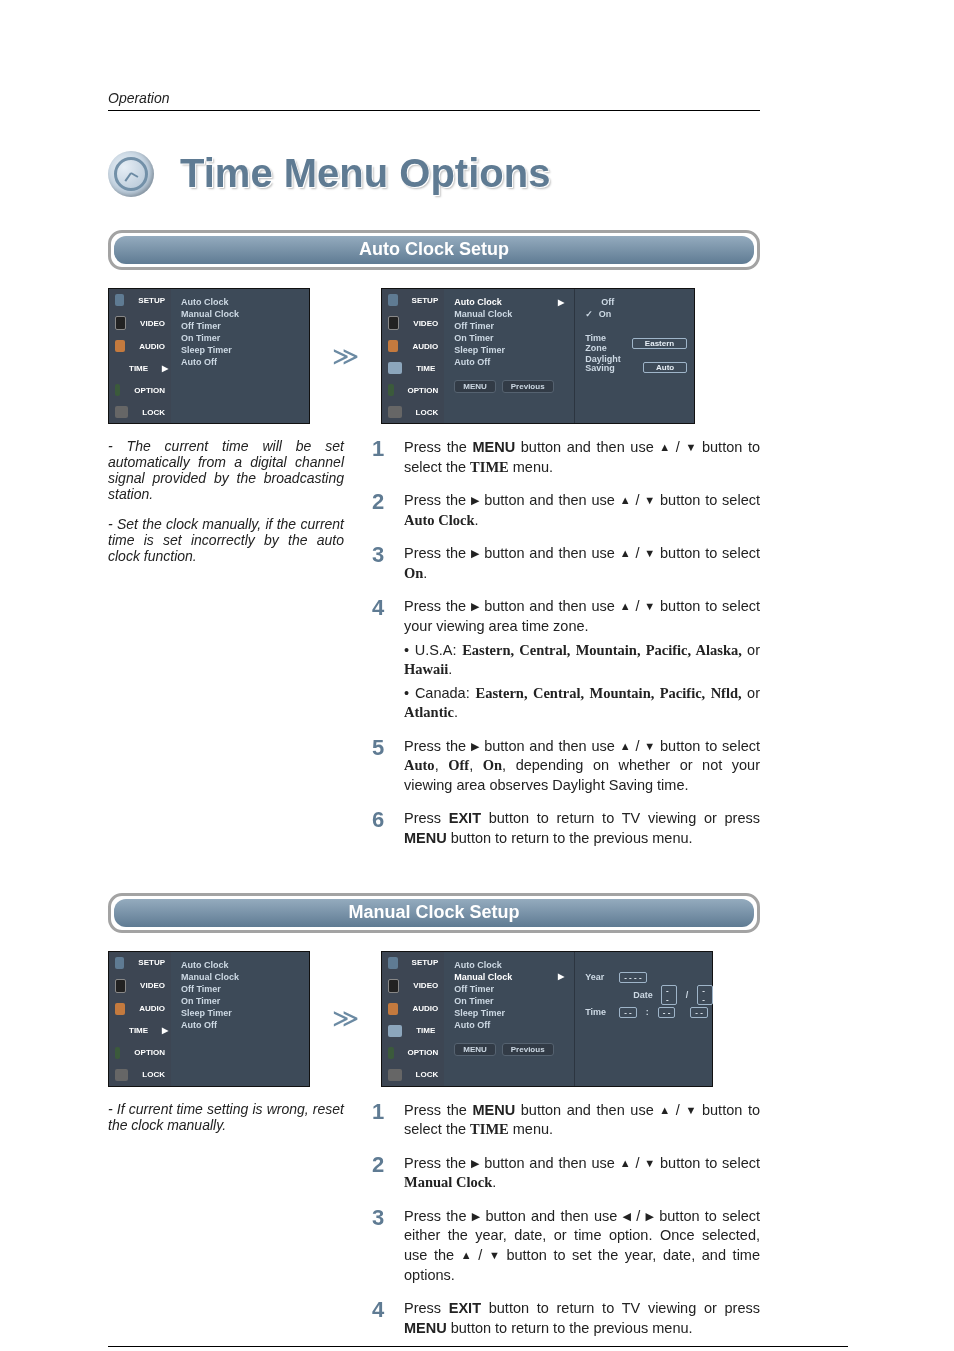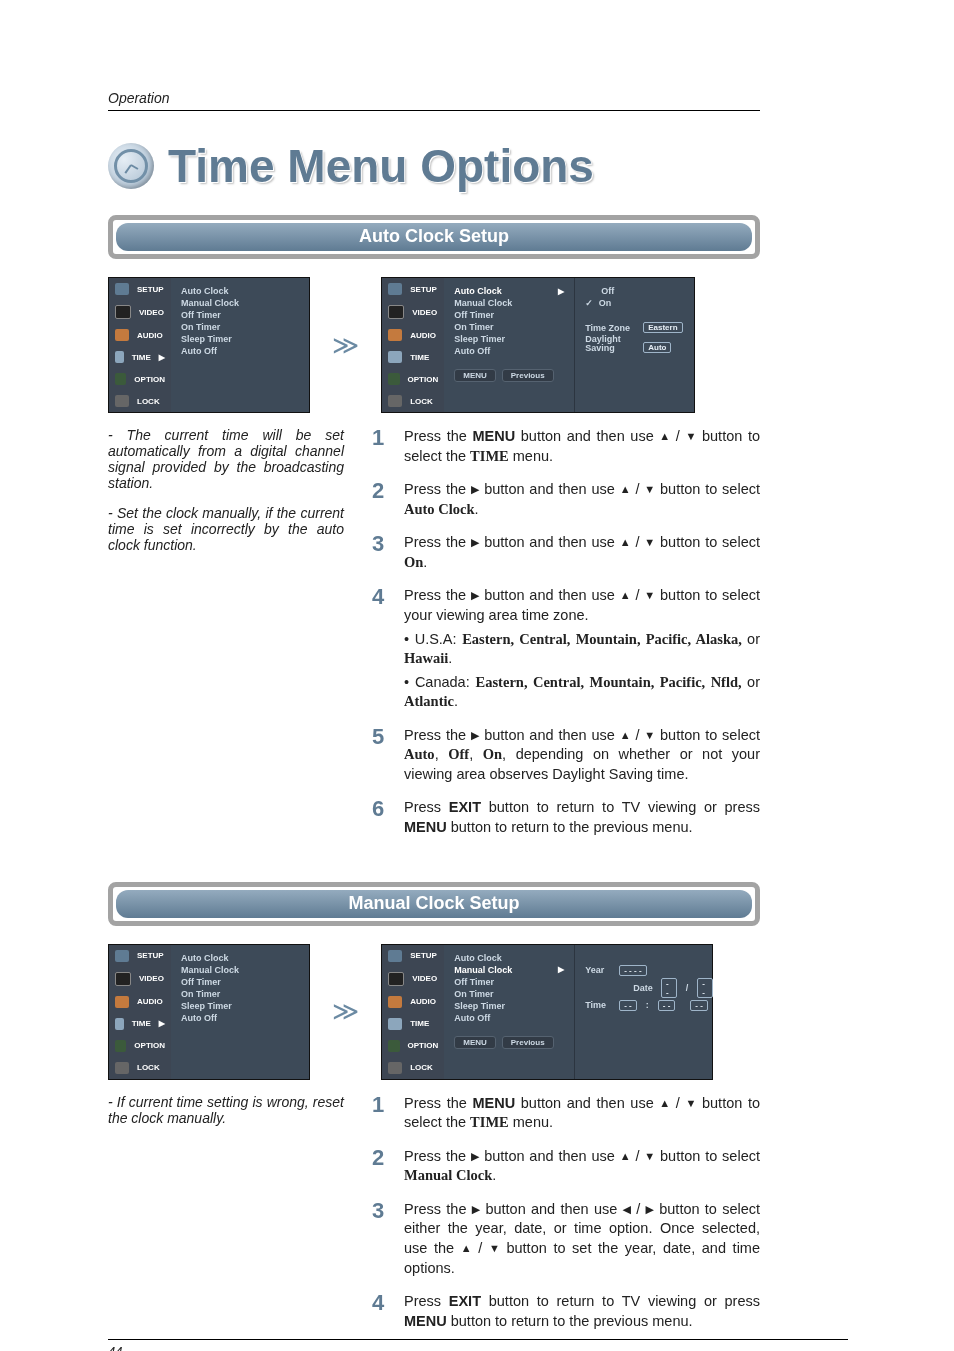--- a/index.html
+++ b/index.html
@@ -44,33 +44,33 @@
     border: 3px solid #7290a8;
     position: relative;
   }
   .title-icon-inner::after{
     content:"";position:absolute;left:50%;top:50%;width:2px;height:10px;background:#6b8aa3;transform-origin:top;transform:translate(-50%,-1px) rotate(35deg);
   }
   .title-icon-inner::before{
     content:"";position:absolute;left:50%;top:50%;width:2px;height:8px;background:#6b8aa3;transform-origin:top;transform:translate(-50%,-1px) rotate(-60deg);
   }
   h1.page-title {
-    margin: 0;
-    font-size: 46px;
+    margin: 12px;
+    font-size: 40px;
     font-weight: 700;
     color: #5f7b93;
     text-shadow: 1px 1px 0 #fff, 2px 2px 2px rgba(0,0,0,.25);
   }
   .section-bar {
     position: relative;
     margin: 12px 0 18px 0;
   }
   .section-bar-outer {
-    border: 5px solid #a3a3a3;
-    border-radius: 8px;
+    border: 3px solid #a3a3a3;
+    border-radius: 14px;
     padding: 3px;
   }
   .section-bar-inner {
     background: linear-gradient(#94abbe, #5f7b93);
     color: #fff;
     text-align: center;
     border-radius: 12px;
     font-weight: 700;
     font-size: 18px;
     padding: 3px 0 4px 0;
@@ -91,21 +91,21 @@
     border: 1px solid #111;
     background: #3d4a58;
   }
   .osd-left {
     background: #3d4653;
     width: 62px;
   }
   .osd-left .cat {
     display: flex;
     align-items: center;
-    gap: 8px;
+    gap: 14px;
     padding: 5px 6px;
     font-size: 8px;
     font-weight: 700;
     color: #fff;
   }
   .osd-left .cat.active { color:#fff; }
   .cat .ic {
     width: 14px; height: 12px; border-radius: 2px;
     display:inline-flex;align-items:center;justify-content:center;font-size:9px;
   }
@@ -130,21 +130,21 @@
   .osd-mid .mitem.sel { color:#fff; }
   .caret-r { font-size:8px;color:#fff;margin-left:auto; }
   .osd-right {
     padding: 7px 10px 7px 10px;
     min-width: 102px;
     font-size:9px;color:#cdd9e4;font-weight:700;border-left:1px solid #2c3540;
   }
   .osd-right .ritem{padding:1px 0;display:flex;align-items:center;gap:6px;}
   .check{font-size:9px;}
   .pillbtn{
-    border:1px solid #9fb5c9;border-radius:2px;padding:0 4px;font-size:8px;display:inline-block;color:#e6eef5;
+    border:1px solid #9fb5c9;border-radius:2px;padding:0 12px;font-size:8px;display:inline-block;color:#e6eef5;
   }
   .osd-foot{
     display:flex;gap:6px;padding-top:6px;margin-top:6px;
   }
   .footbtn{
     background:#323b46;border:1px solid #556270;border-radius:3px;padding:1px 8px;font-size:8px;color:#cdd9e4;font-weight:700;
   }
   .dashbox{
     border:1px solid #9fb5c9;border-radius:2px;padding:0 4px;font-size:8px;display:inline-block;color:#e6eef5;
   }

